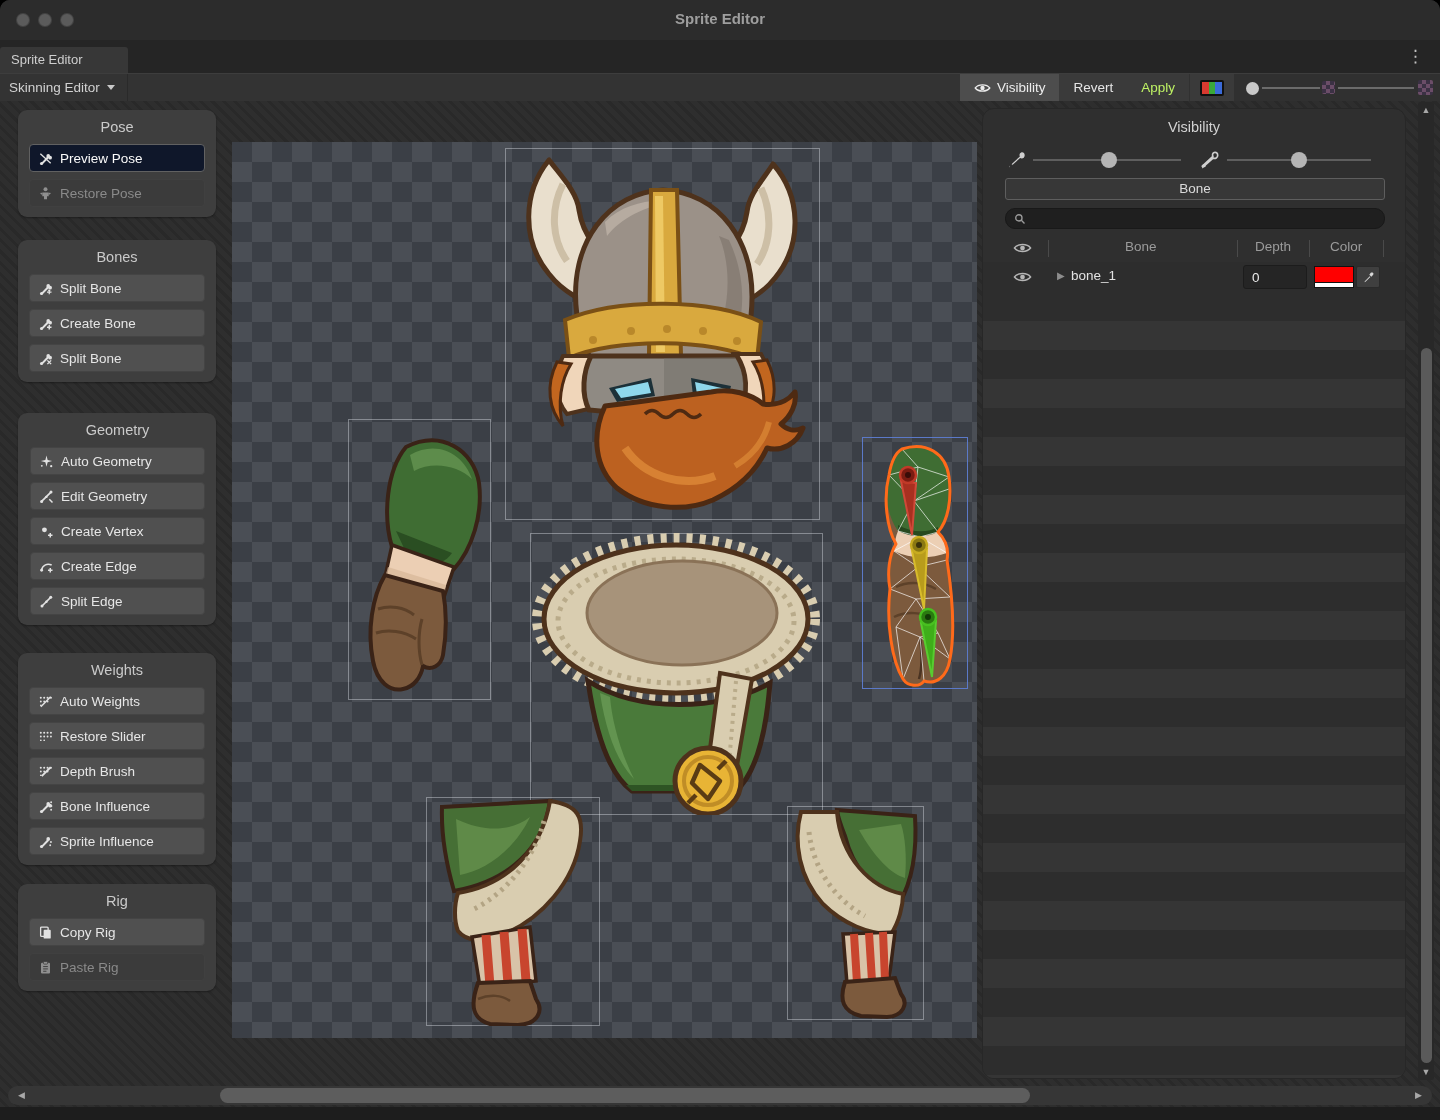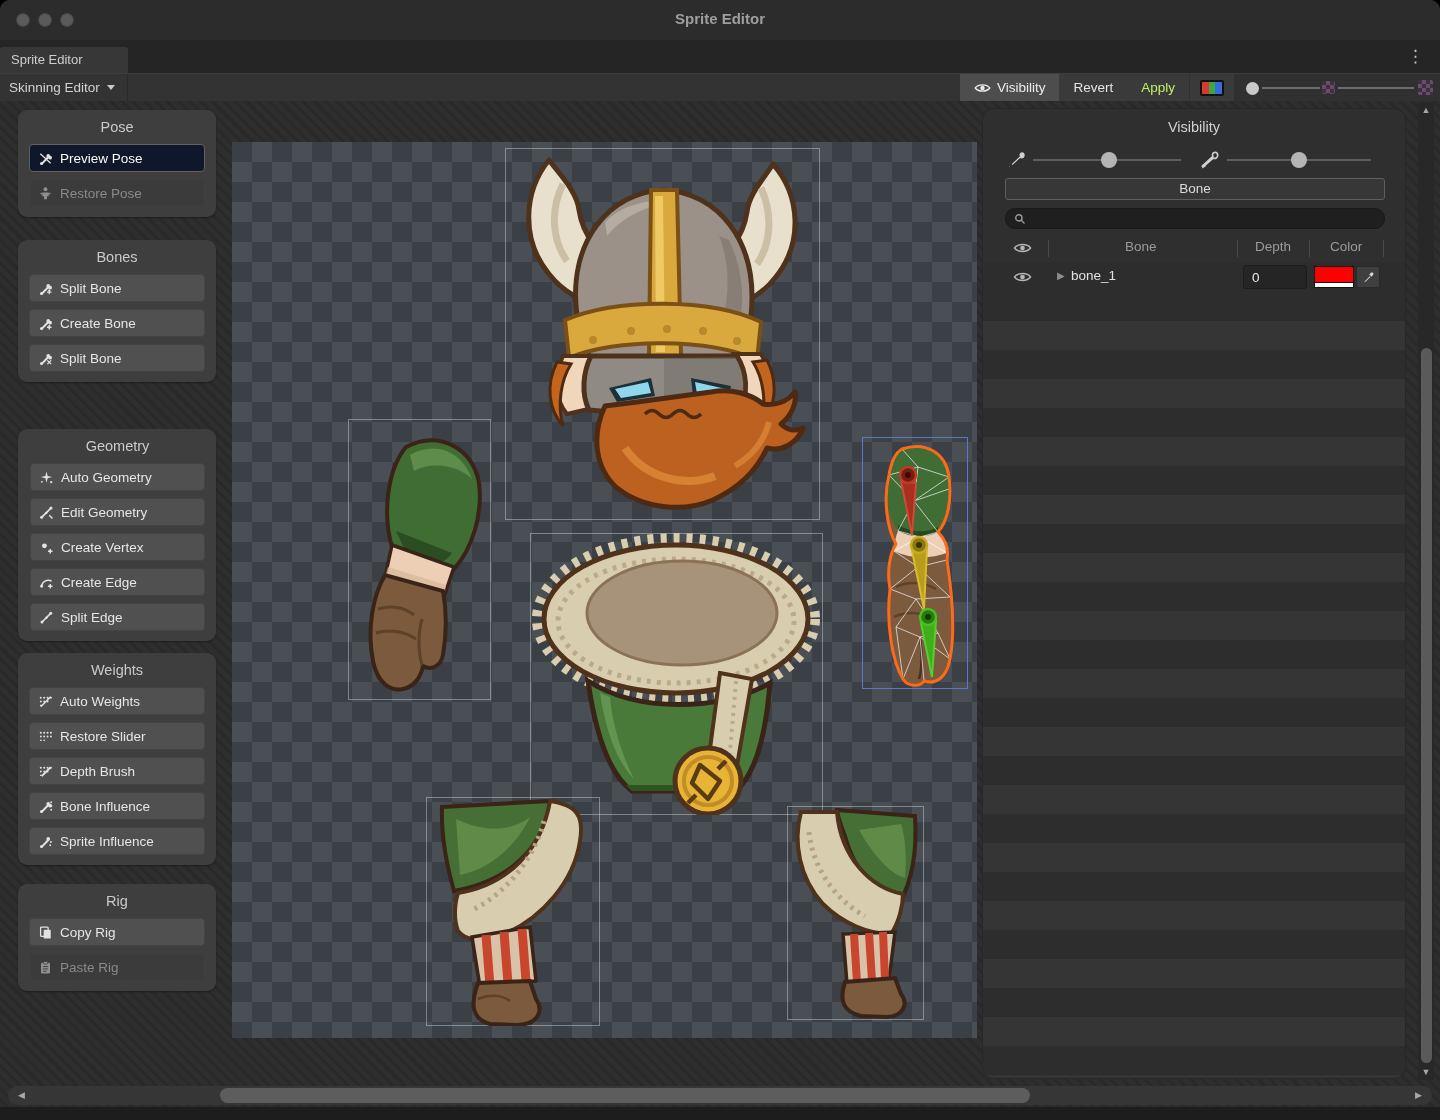--- a/index.html
+++ b/index.html
@@ -193,21 +193,21 @@
             <svg viewBox="0 0 16 16" fill="currentColor" stroke="none">
               <path d="M4.2 13.5 L10.5 7" stroke="currentColor" stroke-width="2.2" fill="none" stroke-linecap="round"></path>
               <circle cx="10.9" cy="5.3" r="2"></circle>
               <circle cx="12.9" cy="7.1" r="2"></circle>
               <circle cx="3.7" cy="13.2" r="1.6"></circle>
               <path d="M10 10 L14 14 M14 10 L10 14" stroke="currentColor" stroke-width="1.5" fill="none"></path>
             </svg>
             <span>Split Bone</span>
           </div>
         </div>
-        <div class="panel" style="top: 328px; padding-left: 12px;">
+        <div class="panel" style="top: 312px; padding-left: 12px;">
           <h3>Geometry</h3>
           <div class="pbtn">
             <svg viewBox="0 0 16 16" fill="currentColor" stroke="none">
               <path d="M8 1.5 L9.2 6.3 L14 7.5 L9.2 8.7 L8 13.5 L6.8 8.7 L2 7.5 L6.8 6.3 Z"></path>
               <circle cx="13" cy="13" r="1.2"></circle>
               <circle cx="3" cy="12.6" r="1"></circle>
             </svg>
             <span>Auto Geometry</span>
           </div>
           <div class="pbtn">

